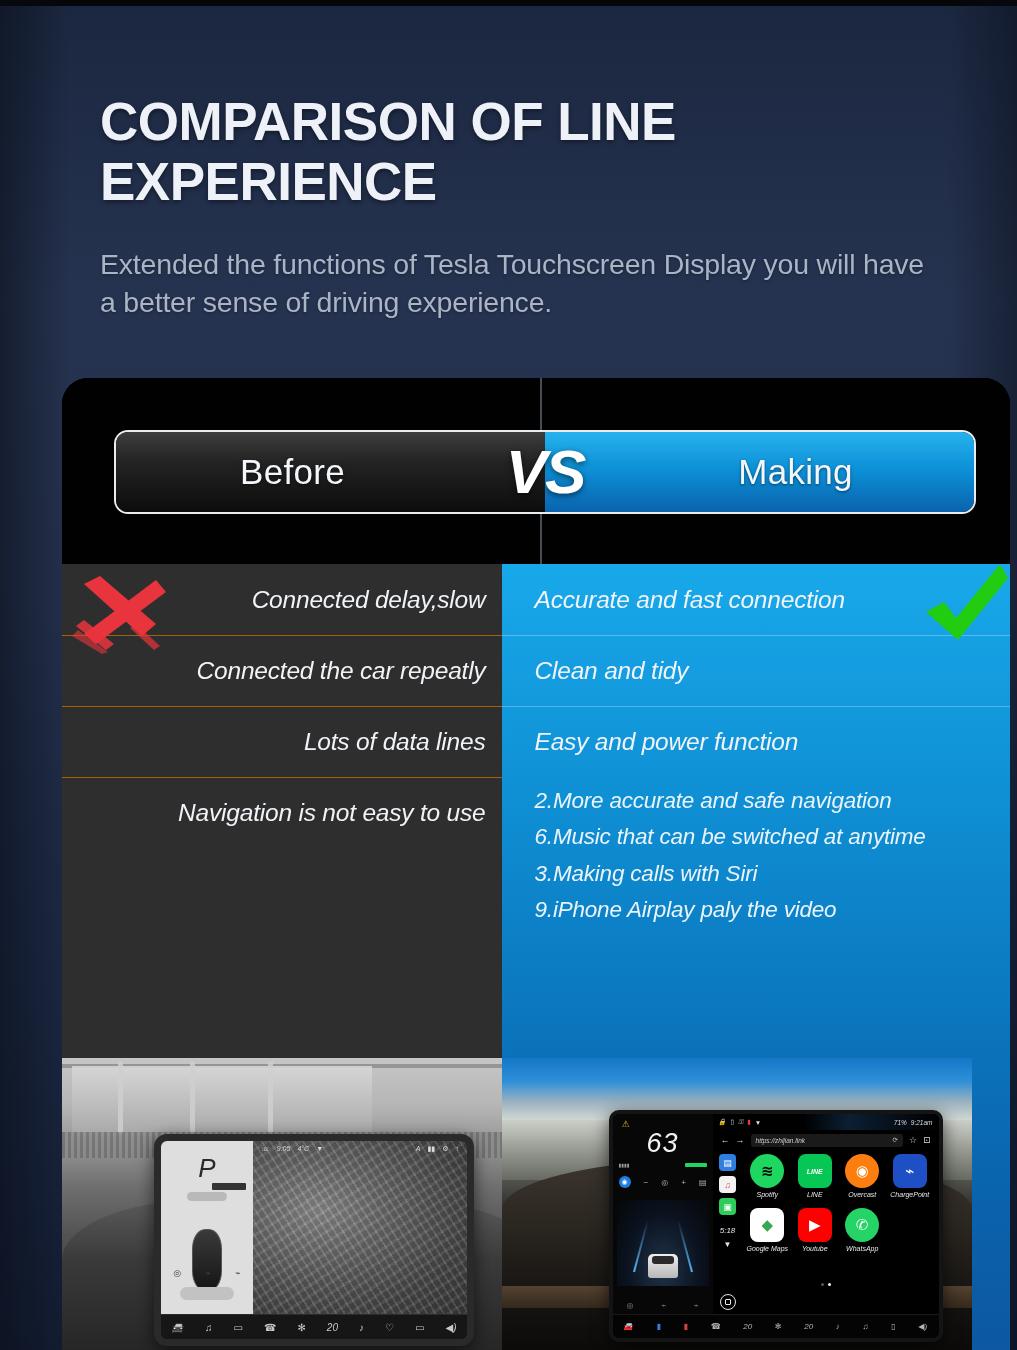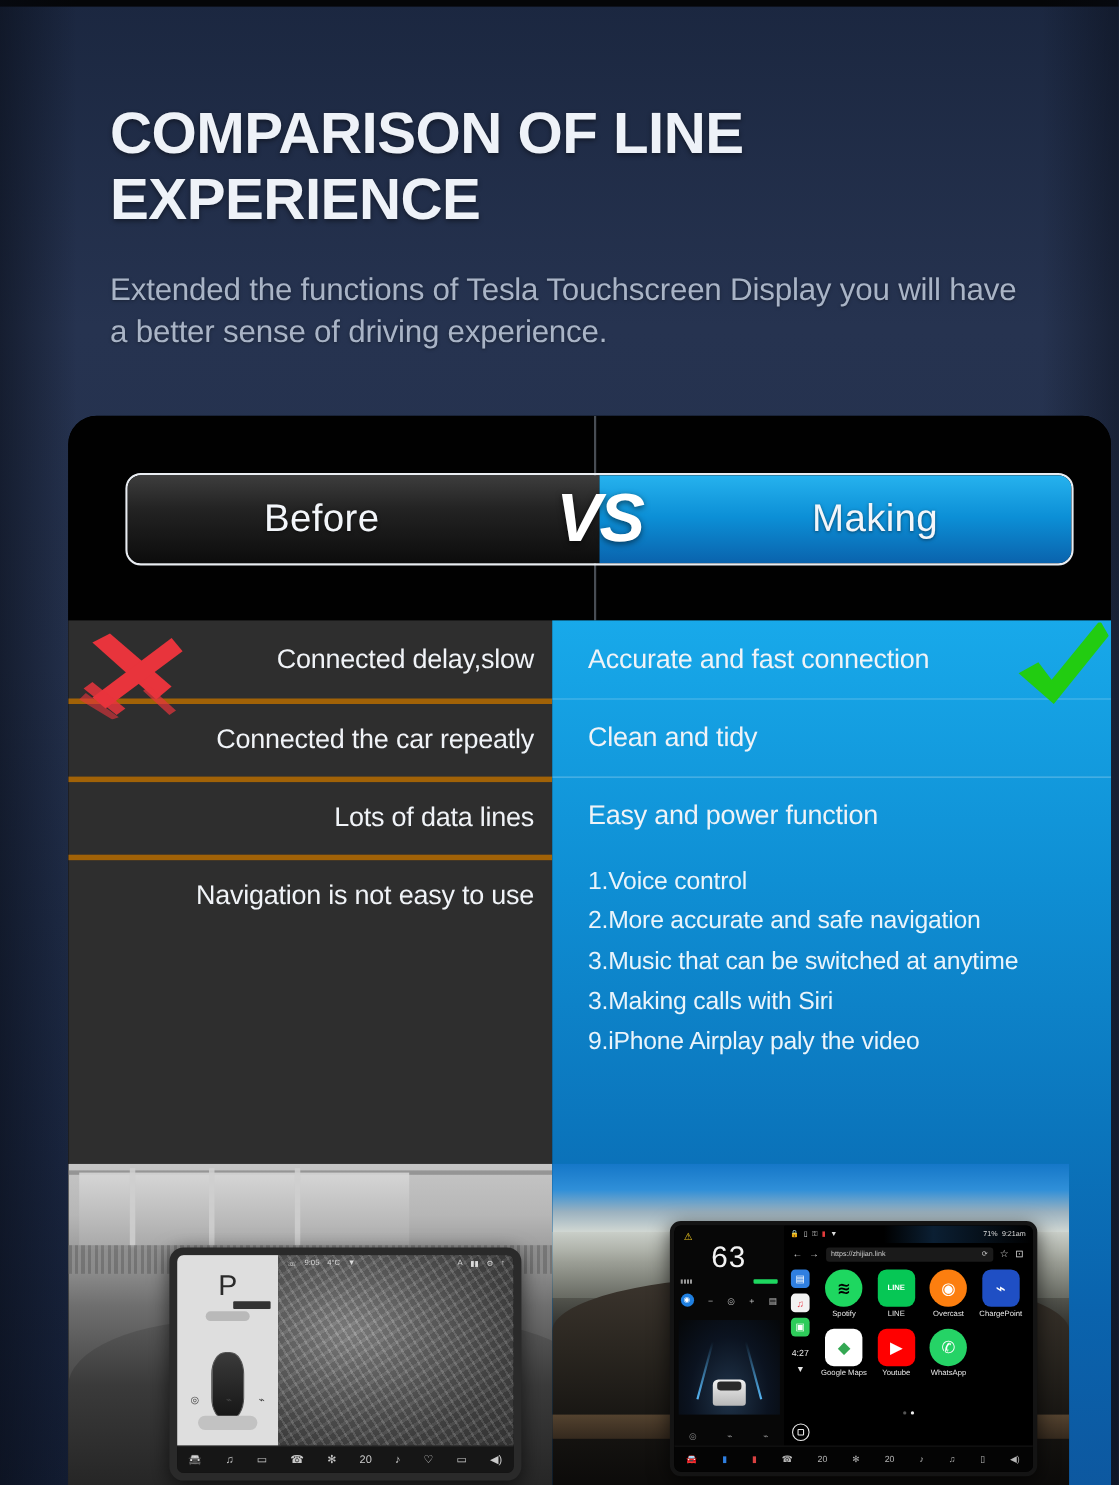--- a/index.html
+++ b/index.html
@@ -127,37 +127,38 @@
 
   
   .card-body {
     position: relative;
     display: flex;
     height: 786px;
   }
   .col {
     position: relative;
     overflow: hidden;
+    font-style: italic;
   }
   .col.left  { width: 478px; background: #2e2e2e; }
   .col.right { width: 553px; background: linear-gradient(180deg, #18a9ea 0%, #0f8fd4 30%, #0b76bd 58%, #0a63ad 80%, #0d58a0 100%); }
 
   .rows { position: relative; }
   .row {
     display: flex;
     align-items: center;
     height: 71px;
     padding: 0 18px;
     font-size: 24.5px;
     color: #f0f3f7;
     letter-spacing: -0.2px;
   }
   .col.left .row  { justify-content: flex-end; text-align: right; padding-right: 16px; }
   .col.right .row { justify-content: flex-start; text-align: left; padding-left: 33px; }
-  .col.left .row + .row  { border-top: 5px solid #a16207; }
+  .col.left .row + .row  { border-top: 1px solid #a16207; }
   .col.right .row + .row { border-top: 1px solid rgba(255,255,255,.28); }
 
   
   .x-mark {
     position: absolute;
     left: 8px; top: 6px;
     width: 100px; height: 84px;
     z-index: 4;
     pointer-events: none;
   }
@@ -575,23 +576,22 @@
         <path d="M4 46 L22 36 L34 52 L78 -2 L86 12 L36 74 Z" fill="#22cc11"></path>
       </svg>
 
       <div class="rows">
         <div class="row">Accurate and fast connection</div>
         <div class="row">Clean and tidy</div>
         <div class="row">Easy and power function</div>
       </div>
 
       <div class="benefits">
-        <div class="benefit">1.Voice control</div>
         <div class="benefit">2.More accurate and safe navigation</div>
-        <div class="benefit">3.Music that can be switched at anytime</div>
+        <div class="benefit">6.Music that can be switched at anytime</div>
         <div class="benefit">3.Making calls with Siri</div>
         <div class="benefit">9.iPhone Airplay paly the video</div>
       </div>
 
       <div class="photo right" style="position:absolute;left:0;bottom:0;">
         <div class="scene-color"></div>
         <div class="road"></div>
         <div class="dash"></div>
         <div class="wood-trim"></div>
 
@@ -645,21 +645,21 @@
                 </span>
                 <span class="cp-nav-ico">☆</span>
                 <span class="cp-nav-ico">⊡</span>
               </div>
 
               <div class="cp-main">
                 <div class="cp-sidebar">
                   <span class="cp-side-ico" style="background:#2f7fe0">▤</span>
                   <span class="cp-side-ico" style="background:#f2f2f2;color:#e8424f">♫</span>
                   <span class="cp-side-ico" style="background:#2ecc5a">▣</span>
-                  <span class="cp-time">4:27</span>
+                  <span class="cp-time">5:18</span>
                   <span class="cp-wifi">▼</span>
                   <span class="cp-home">
                       <i></i>
                     </span>
                 </div>
 
                 <div class="cp-grid">
                   <div class="cp-app">
                     <span class="cp-app-ico" style="background:#1ed760;border-radius:50%;color:#000">≋</span>
                     <span class="cp-app-lbl">Spotify</span>

